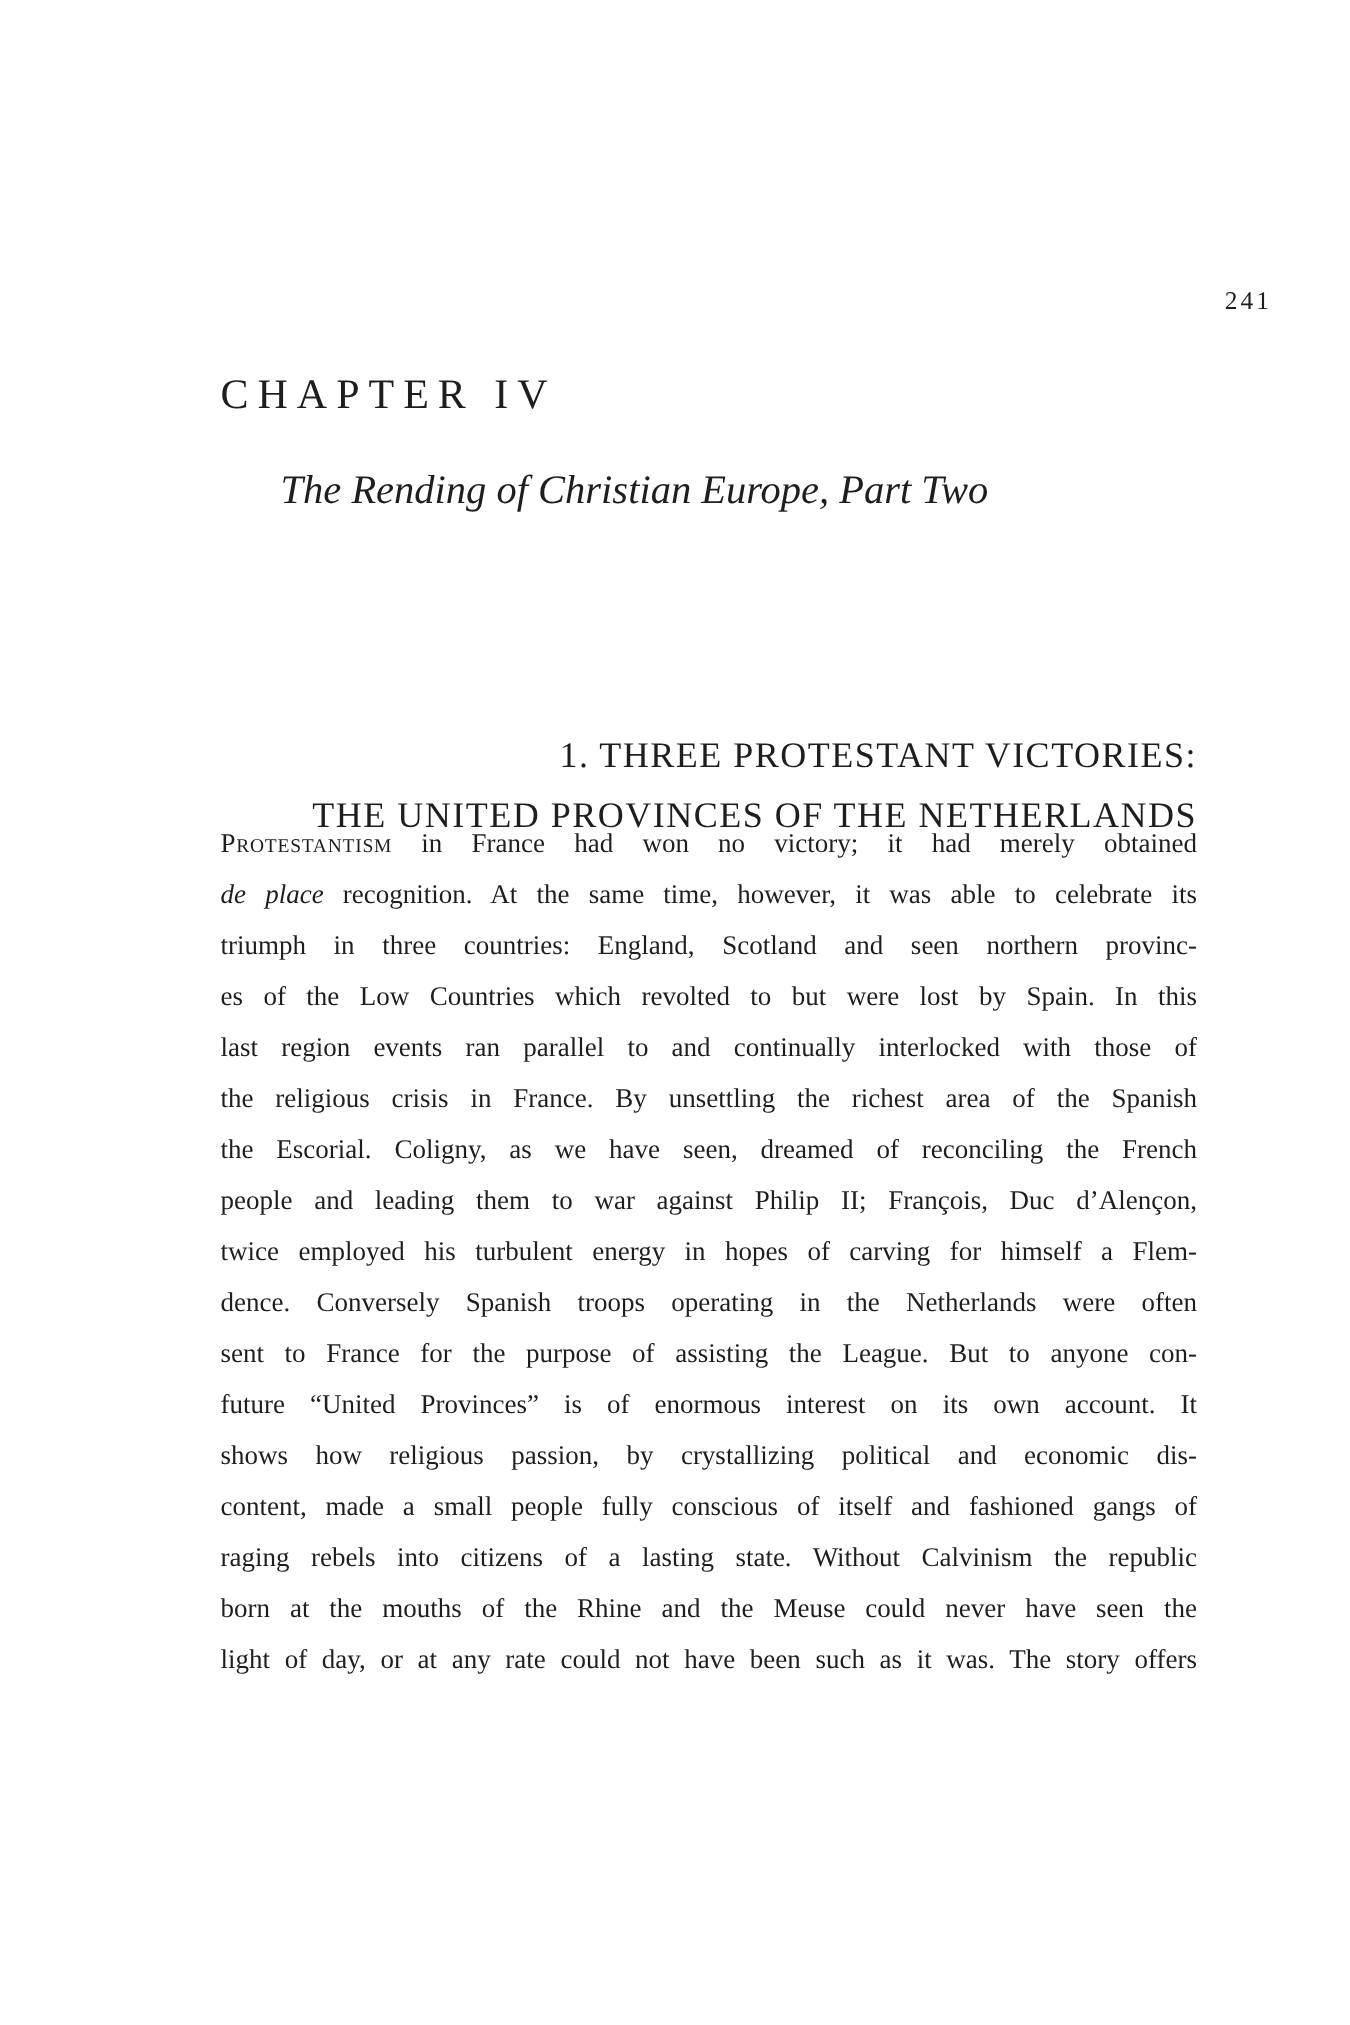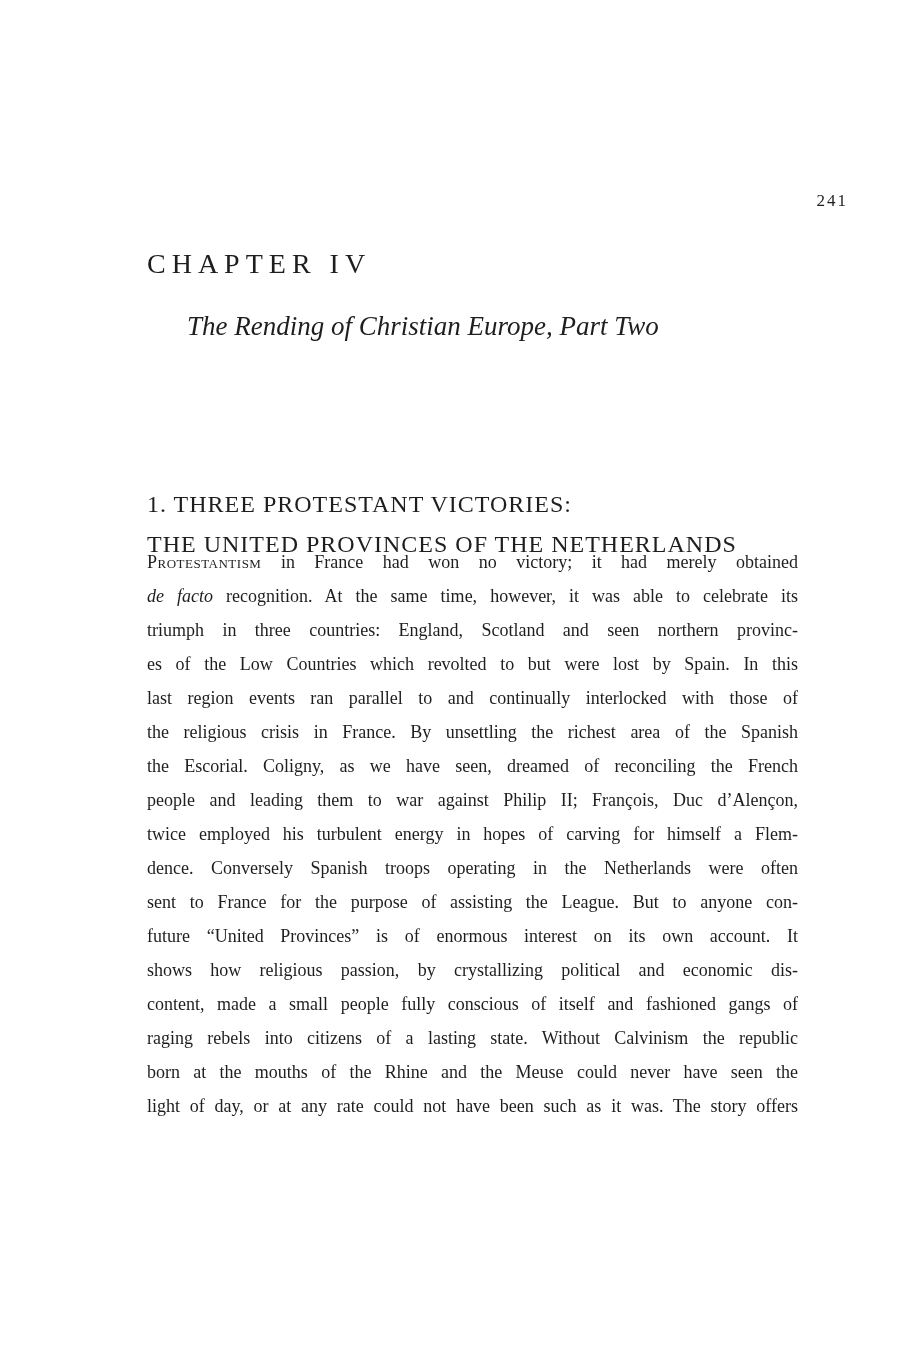--- a/index.html
+++ b/index.html
@@ -44,21 +44,21 @@
     font-style: italic;
     line-height: 32px;
     white-space: nowrap;
     margin-left: 40px;
   }
   .section-heading {
     position: absolute;
     left: 147px;
     top: 484px;
     width: 651px;
-    text-align: left;
+    text-align: right;
     font-size: 24px;
     line-height: 40px;
     letter-spacing: 1px;
   }
   .body-text {
     position: absolute;
     left: 147px;
     top: 545px;
     width: 651px;
     font-size: 18px;
@@ -86,21 +86,21 @@
 
   <h2 class="chapter-subtitle">The Rending of Christian Europe, Part Two</h2>
 
   <div class="section-heading">
     <div>1. THREE PROTESTANT VICTORIES:</div>
     <div>THE UNITED PROVINCES OF THE NETHERLANDS</div>
   </div>
 
   <div class="body-text" id="body-text">
       <div class="body-line"><span class="sc">Protestantism</span><span> in France had won no victory; it had merely obtained</span></div>
-      <div class="body-line"><span class="it">de facto</span><span> recognition. At the same time, however, it was able to celebrate its</span></div>
+      <div class="body-line"><span class="it">de place</span><span> recognition. At the same time, however, it was able to celebrate its</span></div>
       <div class="body-line"><span>triumph in three countries: England, Scotland and seen northern provinc-</span></div>
       <div class="body-line"><span>es of the Low Countries which revolted to but were lost by Spain. In this</span></div>
       <div class="body-line"><span>last region events ran parallel to and continually interlocked with those of</span></div>
       <div class="body-line"><span>the religious crisis in France. By unsettling the richest area of the Spanish</span></div>
       <div class="body-line"><span>the Escorial. Coligny, as we have seen, dreamed of reconciling the French</span></div>
       <div class="body-line"><span>people and leading them to war against Philip II; François, Duc d’Alençon,</span></div>
       <div class="body-line"><span>twice employed his turbulent energy in hopes of carving for himself a Flem-</span></div>
       <div class="body-line"><span>dence. Conversely Spanish troops operating in the Netherlands were often</span></div>
       <div class="body-line"><span>sent to France for the purpose of assisting the League. But to anyone con-</span></div>
       <div class="body-line"><span>future “United Provinces” is of enormous interest on its own account. It</span></div>

